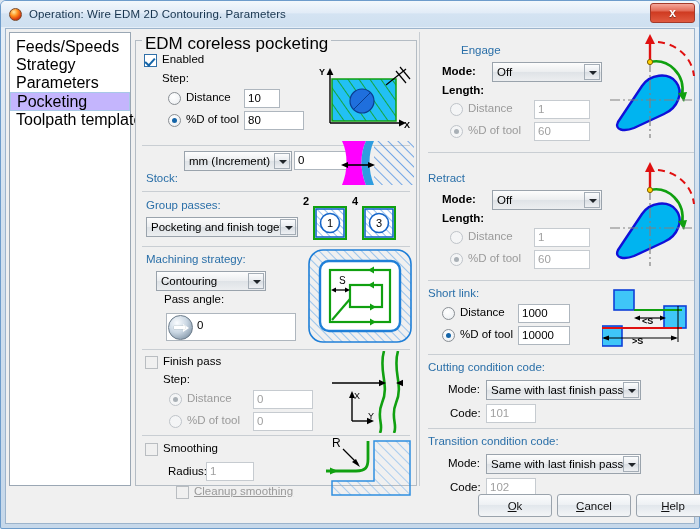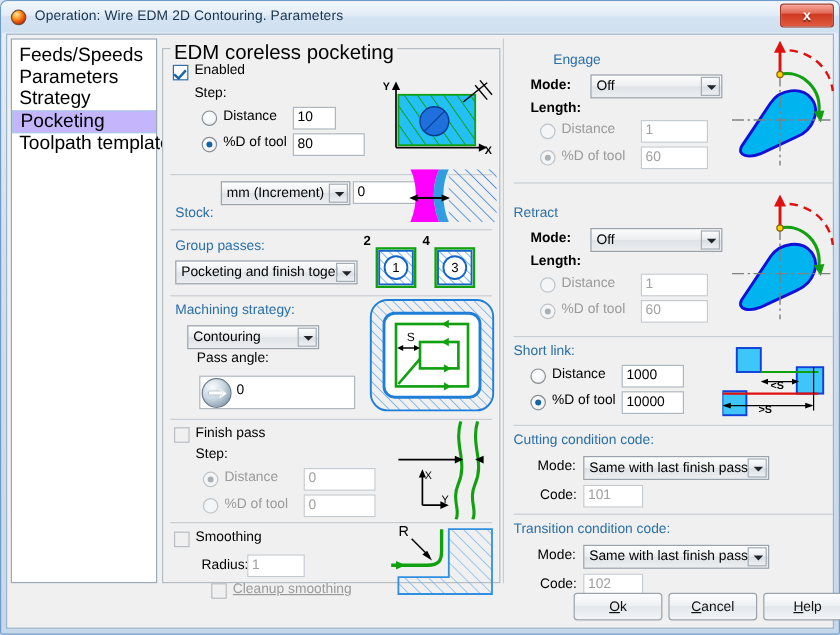--- a/index.html
+++ b/index.html
@@ -200,22 +200,22 @@
       </span>
     <span class="titlebar-title">Operation: Wire EDM 2D Contouring. Parameters</span>
     <div class="close-btn">x</div>
   </div>
 
   <div class="client">
 
     <div class="sidebar">
       <div style="height:5px"></div>
       <div class="side-item">Feeds/Speeds</div>
+      <div class="side-item">Strategy</div>
       <div class="side-item">Parameters</div>
-      <div class="side-item">Strategy</div>
       <div class="side-item sel">Pocketing</div>
       <div class="side-item">Toolpath template</div>
     </div>
 
     <div class="groupbox pane-left">
       <div class="gb-title">EDM coreless pocketing</div>
 
       <div class="chk on" style="left:8px; top:13px;"></div>
       <div class="lbl" style="left:26px; top:12px;">Enabled</div>
 

